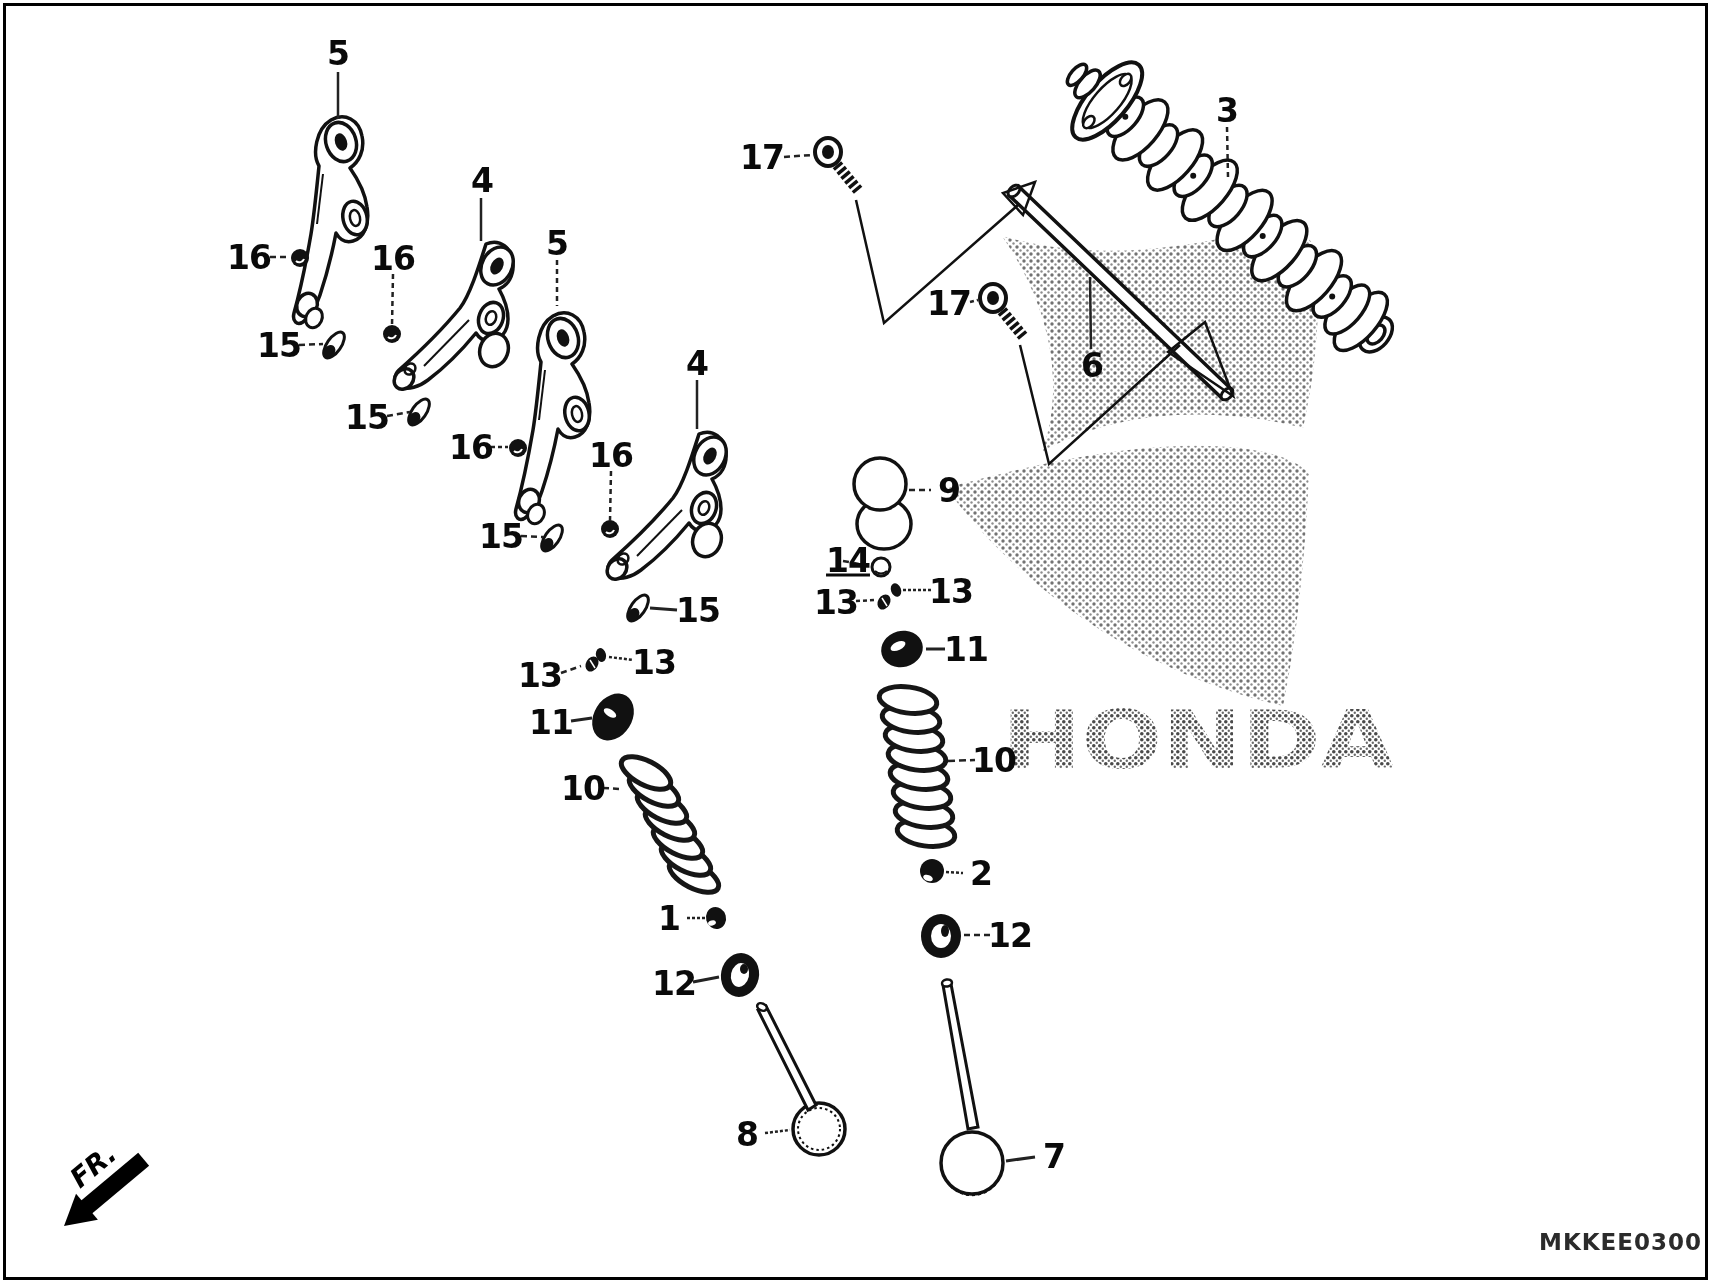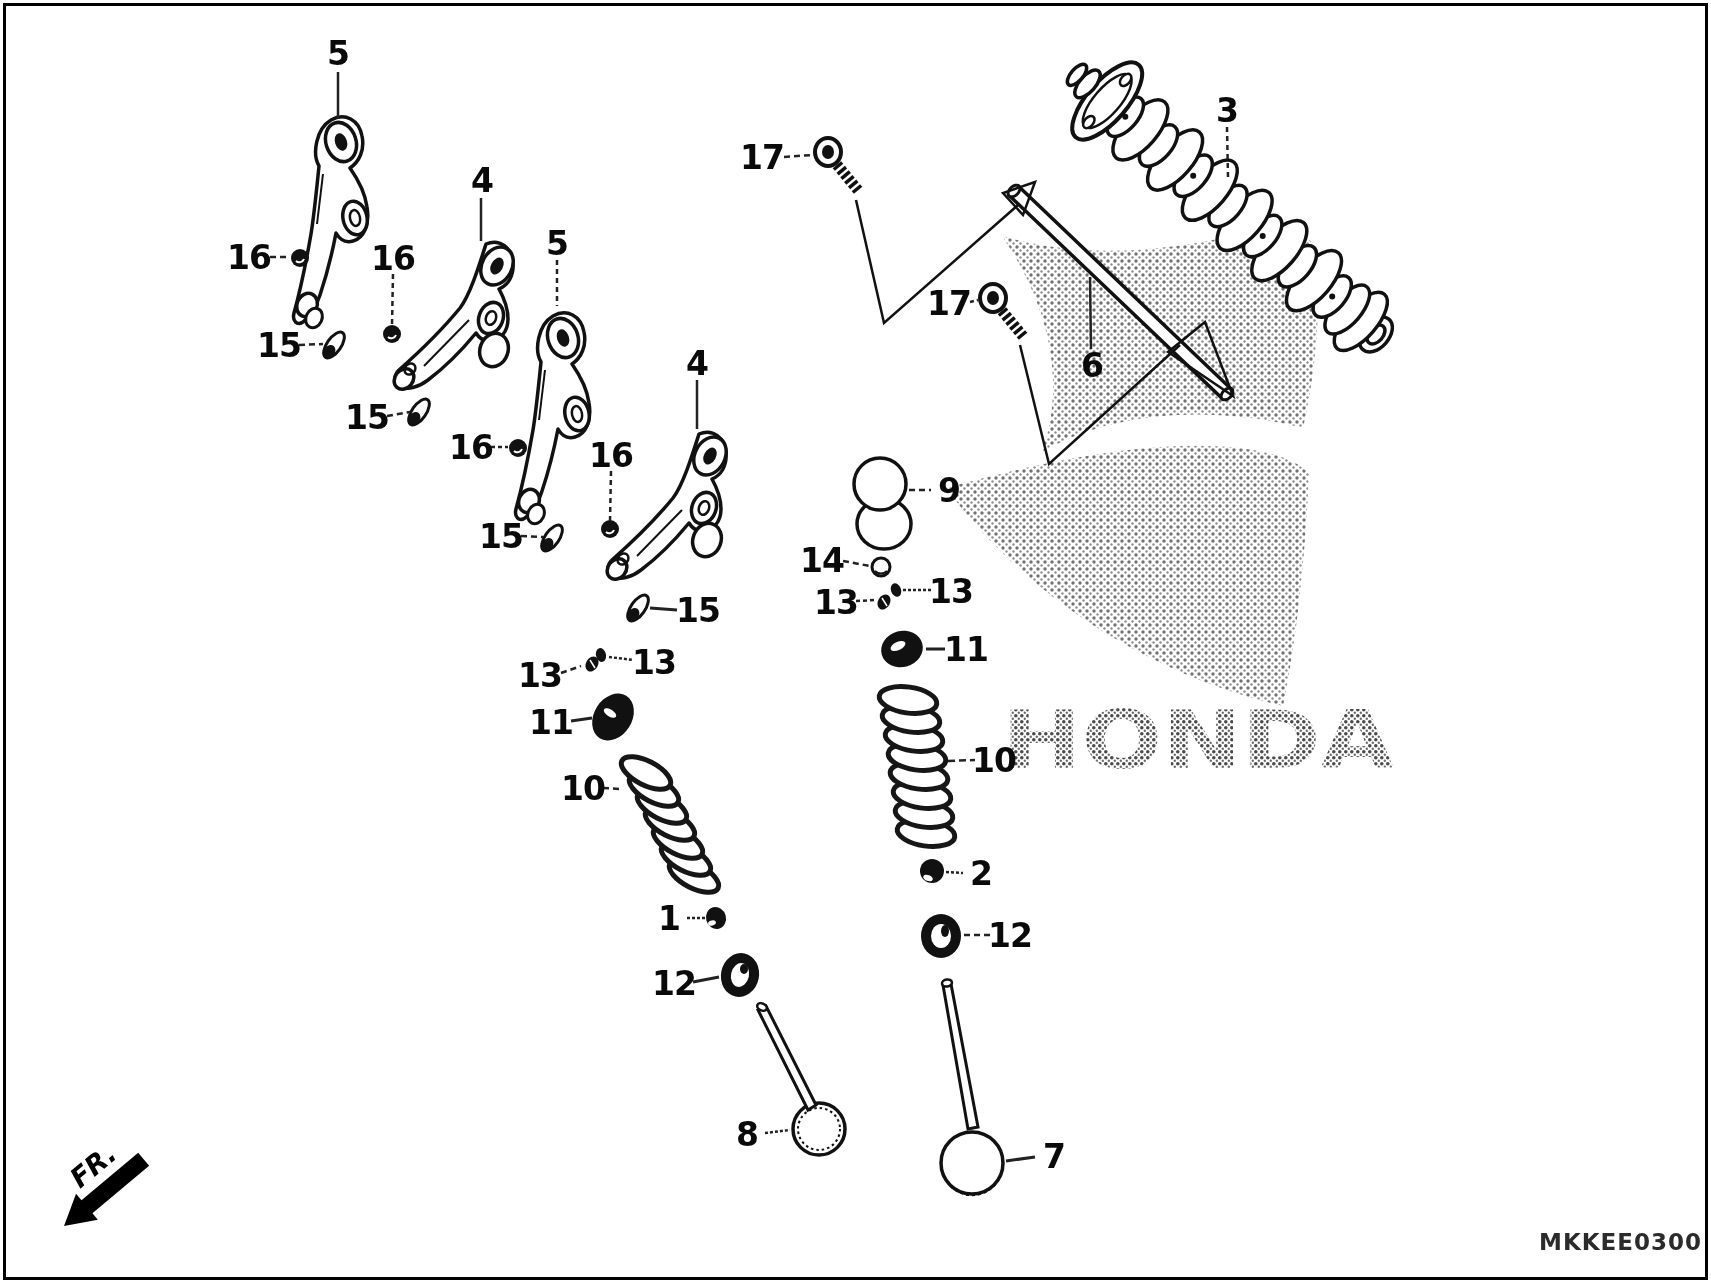--- a/index.html
+++ b/index.html
@@ -287,21 +287,21 @@
       <div class="callout" style="left: 611px; top: 455px;">16</div>
       <div class="callout" style="left: 279px; top: 345px;">15</div>
       <div class="callout" style="left: 367px; top: 417px;">15</div>
       <div class="callout" style="left: 501px; top: 536px;">15</div>
       <div class="callout" style="left: 698px; top: 610px;">15</div>
       <div class="callout" style="left: 762px; top: 157px;">17</div>
       <div class="callout" style="left: 949px; top: 303px;">17</div>
       <div class="callout" style="left: 1227px; top: 110px;">3</div>
       <div class="callout" style="left: 1092px; top: 365px;">6</div>
       <div class="callout" style="left: 949px; top: 490px;">9</div>
-      <div class="callout" style="left: 822px; top: 560px;">14</div>
+      <div class="callout" style="left: 848px; top: 560px; text-decoration: underline;">14</div>
       <div class="callout" style="left: 836px; top: 602px;">13</div>
       <div class="callout" style="left: 951px; top: 591px;">13</div>
       <div class="callout" style="left: 966px; top: 649px;">11</div>
       <div class="callout" style="left: 994px; top: 760px;">10</div>
       <div class="callout" style="left: 981px; top: 873px;">2</div>
       <div class="callout" style="left: 1010px; top: 935px;">12</div>
       <div class="callout" style="left: 1054px; top: 1156px;">7</div>
       <div class="callout" style="left: 540px; top: 675px;">13</div>
       <div class="callout" style="left: 654px; top: 662px;">13</div>
       <div class="callout" style="left: 551px; top: 722px;">11</div>

